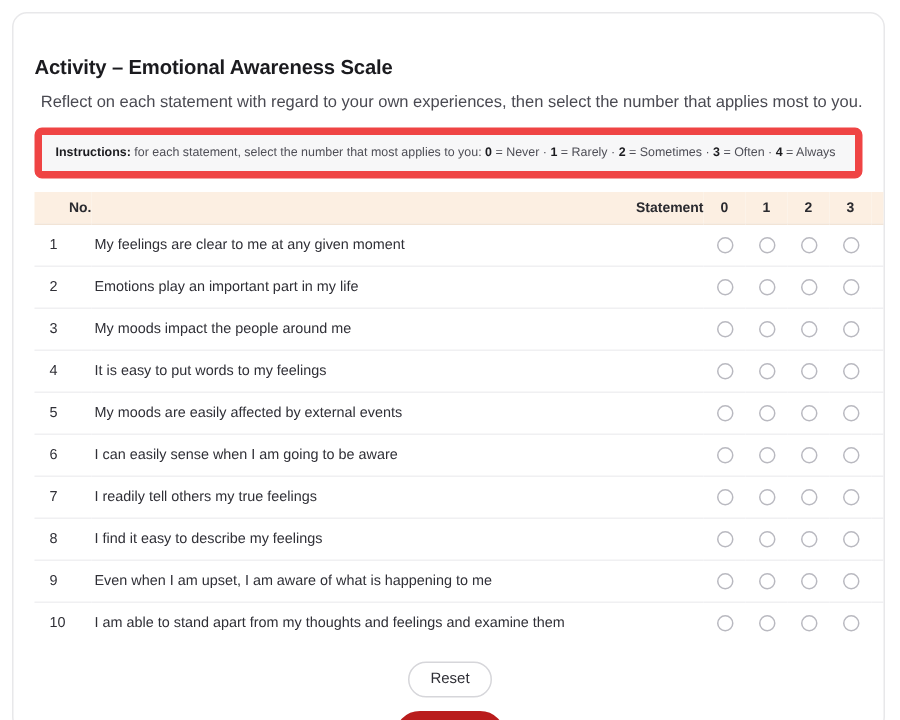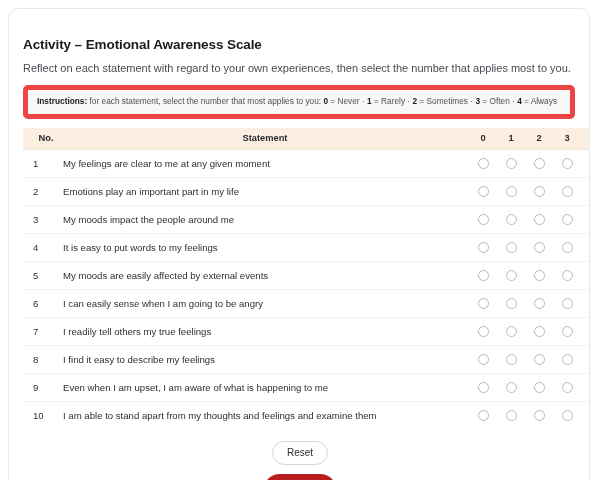--- a/index.html
+++ b/index.html
@@ -35,20 +35,21 @@
     letter-spacing: -0.1px;
     margin: 0 0 8px 0;
     line-height: 1.2;
   }
 
   .card-subtitle {
     font-size: 11px;
     color: #4a4a52;
     margin: 0 0 10px 0;
     line-height: 1.3;
+    text-align: right;
   }
 
   .instructions-bar {
     box-sizing: border-box;
     background: #f7f7f8;
     border: 5px solid #ef4444;
     border-radius: 5px;
     padding: 6px 9px;
     font-size: 8.3px;
     color: #4f4f57;
@@ -70,21 +71,21 @@
     padding: 0;
   }
   .thead-row {
     background: #fcefe2;
   }
   .thead-row th {
     height: 21px;
     font-size: 9.3px;
     font-weight: bold;
     color: #2a2a2f;
-    text-align: center;
+    text-align: right;
     vertical-align: middle;
   }
   .col-no   { width: 30px; padding-left: 8px !important; }
   .col-stmt { width: 408px; }
   .col-opt  { width: 28px; text-align: center !important; }
 
   .thead-row th.col-opt {
     text-align: center;
   }
 
@@ -225,21 +226,21 @@
           <td class="cell-no col-no">5</td>
           <td class="cell-stmt col-stmt">My moods are easily affected by external events</td>
           <td class="cell-opt col-opt"><span class="radio"></span></td>
           <td class="cell-opt col-opt"><span class="radio"></span></td>
           <td class="cell-opt col-opt"><span class="radio"></span></td>
           <td class="cell-opt col-opt"><span class="radio"></span></td>
           <td class="cell-opt col-opt"><span class="radio"></span></td>
         </tr>
         <tr class="row-item">
           <td class="cell-no col-no">6</td>
-          <td class="cell-stmt col-stmt">I can easily sense when I am going to be angry</td>
+          <td class="cell-stmt col-stmt">I can easily sense when I am going to be aware</td>
           <td class="cell-opt col-opt"><span class="radio"></span></td>
           <td class="cell-opt col-opt"><span class="radio"></span></td>
           <td class="cell-opt col-opt"><span class="radio"></span></td>
           <td class="cell-opt col-opt"><span class="radio"></span></td>
           <td class="cell-opt col-opt"><span class="radio"></span></td>
         </tr>
         <tr class="row-item">
           <td class="cell-no col-no">7</td>
           <td class="cell-stmt col-stmt">I readily tell others my true feelings</td>
           <td class="cell-opt col-opt"><span class="radio"></span></td>

